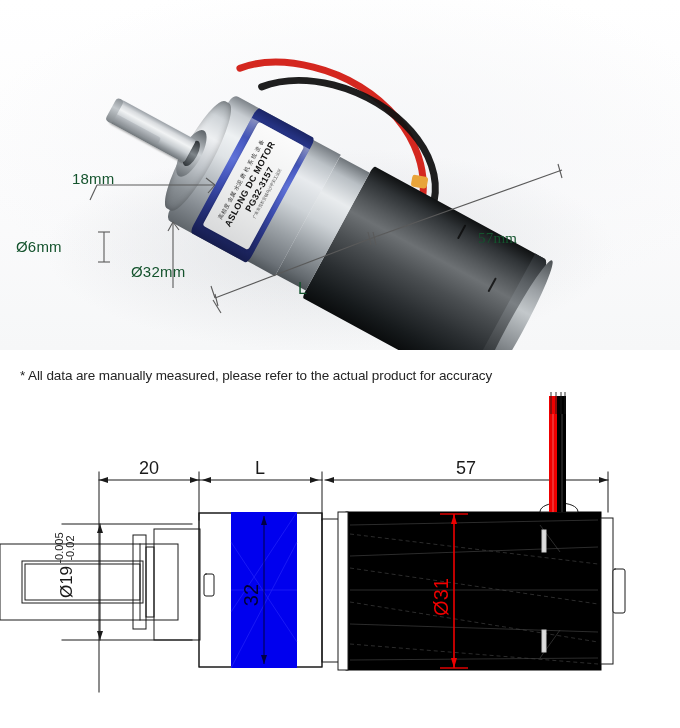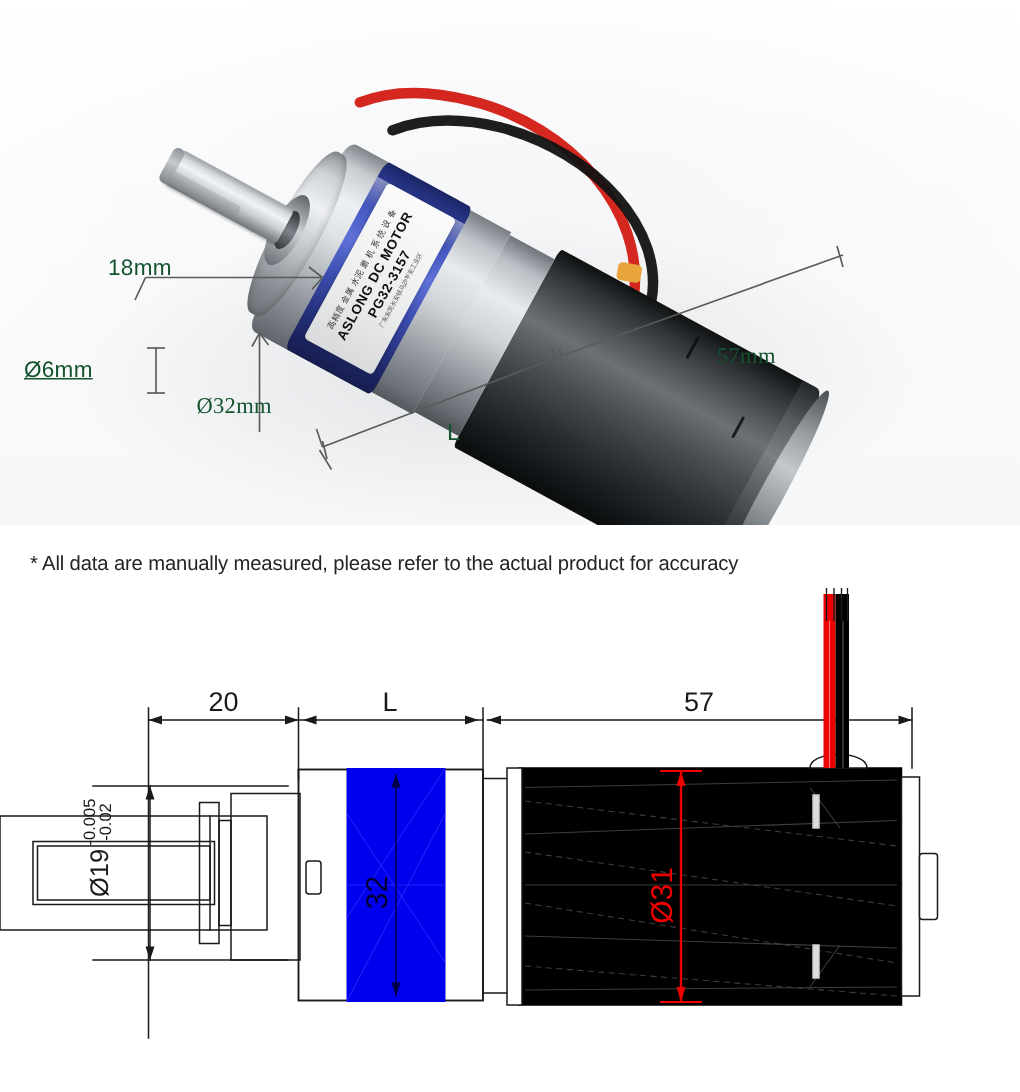--- a/index.html
+++ b/index.html
@@ -160,22 +160,22 @@
       <path d="M 373 232 L 376 245"></path>
 
       <path d="M 372 238 L 562 170"></path>
       <path d="M 558 164 L 562 178"></path>
 
       <path d="M 213 300 L 221 313"></path>
     </g>
   </svg>
 
   <div class="dim-text nosel" style="left:72px;top:170px;">18mm</div>
-  <div class="dim-text nosel" style="left:16px;top:238px;text-decoration:underline;">Ø6mm</div>
-  <div class="dim-text nosel" style="left:131px;top:263px;font-family:Liberation Serif, serif;">Ø32mm</div>
+  <div class="dim-text nosel" style="left:16px;top:238px;">Ø6mm</div>
+  <div class="dim-text nosel" style="left:131px;top:263px;">Ø32mm</div>
   <div class="dim-text nosel" style="left:298px;top:280px;font-size:16px;">L</div>
   <div class="dim-text nosel" style="left:478px;top:230px;font-family:Liberation Serif, serif;">57mm</div>
 </div>
 
 <div id="note-row">
   <div id="note-text">* All data are manually measured, please refer to the actual product for accuracy</div>
 </div>
 
 <div id="tech-panel">
   <svg id="tech-svg" width="680" height="336" viewBox="0 0 680 336">

